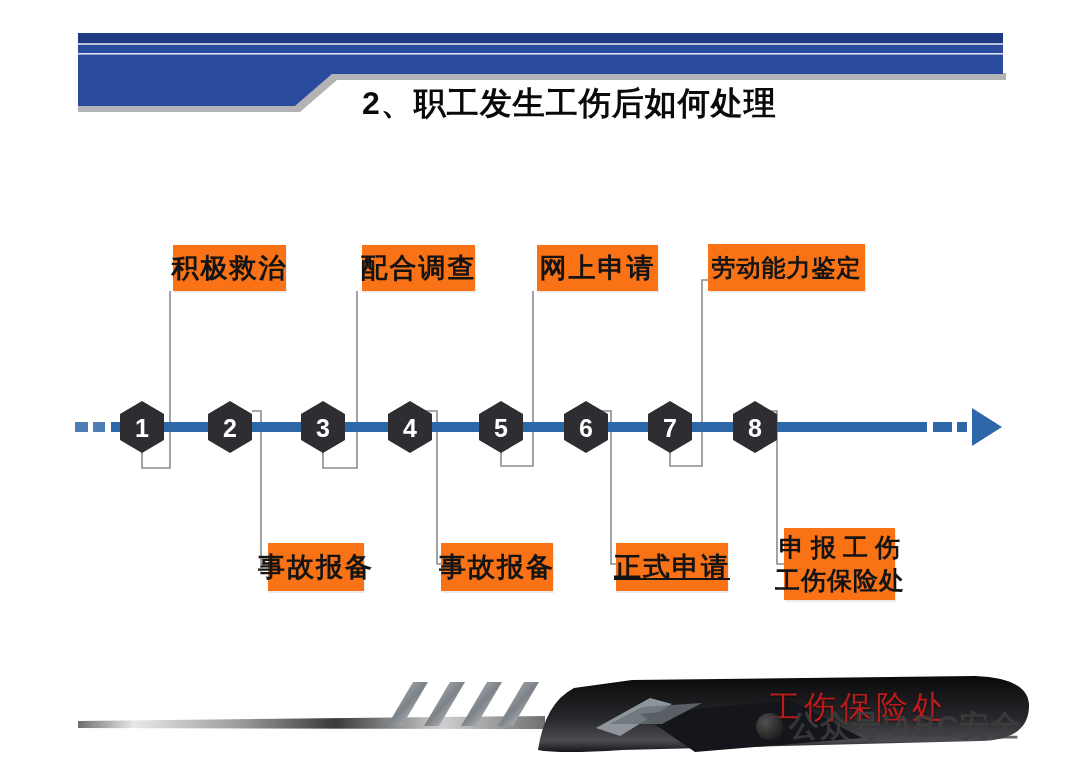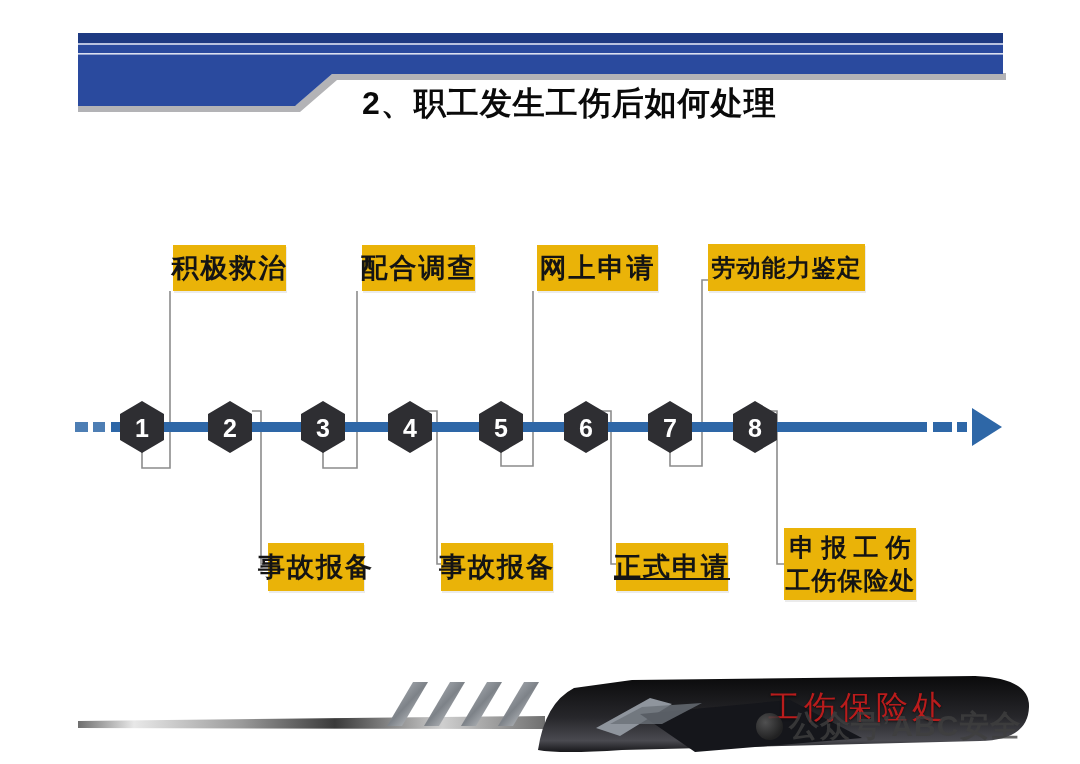--- a/index.html
+++ b/index.html
@@ -12,21 +12,21 @@
 
   .slide-title {
     position:absolute; left:362px; top:82px; z-index:2;
     font-family:"Liberation Sans", sans-serif;
     font-weight:900; font-size:32px; color:#0a0a0a; letter-spacing:1px;
     white-space:nowrap;
   }
 
   .label-box {
     position:absolute; z-index:2;
-    background:#eab308;
+    background:#f97316;
     display:flex; align-items:center; justify-content:center;
     font-family:"Liberation Serif", serif;
     font-weight:bold; color:#141414;
     white-space:nowrap;
     box-shadow:1px 2px 0 rgba(0,0,0,0.08);
     text-align:right;
   }
   .lb-sm { font-size:27px; letter-spacing:2px; }
   .lb-md { font-size:24px; letter-spacing:1px; }
   .lb-two { flex-direction:column; font-size:25px; line-height:33px; }
@@ -156,21 +156,21 @@
   <div class="hex-num" style="left:733px;">8</div>
 
   <div class="label-box lb-sm" style="left:173px; top:245px; width:113px; height:46px;">积极救治</div>
   <div class="label-box lb-sm" style="left:537px; top:245px; width:121px; height:46px;">网上申请</div>
   <div class="label-box lb-sm" style="left:362px; top:245px; width:113px; height:46px;">配合调查</div>
   <div class="label-box lb-md" style="left:708px; top:244px; width:157px; height:47px;">劳动能力鉴定</div>
 
   <div class="label-box lb-sm" style="left:268px; top:543px; width:96px; height:48px;">事故报备</div>
   <div class="label-box lb-sm" style="left:441px; top:543px; width:112px; height:48px;">事故报备</div>
   <div class="label-box lb-sm" style="left:616px; top:543px; width:112px; height:48px;text-decoration:underline;">正式申请</div>
-  <div class="label-box lb-two" style="left:784px; top:528px; width:132px; height:72px;">
+  <div class="label-box lb-two" style="left:784px; top:528px; width:111px; height:72px;">
     <span class="line1">申报工伤</span>
     <span class="line2">工伤保险处</span>
   </div>
 
   <div class="footer-dept">工伤保险处</div>
   <div class="watermark">
     <span class="wm-logo"></span>
     <span class="wm-text">公众号’ABC安全</span>
   </div>
 

